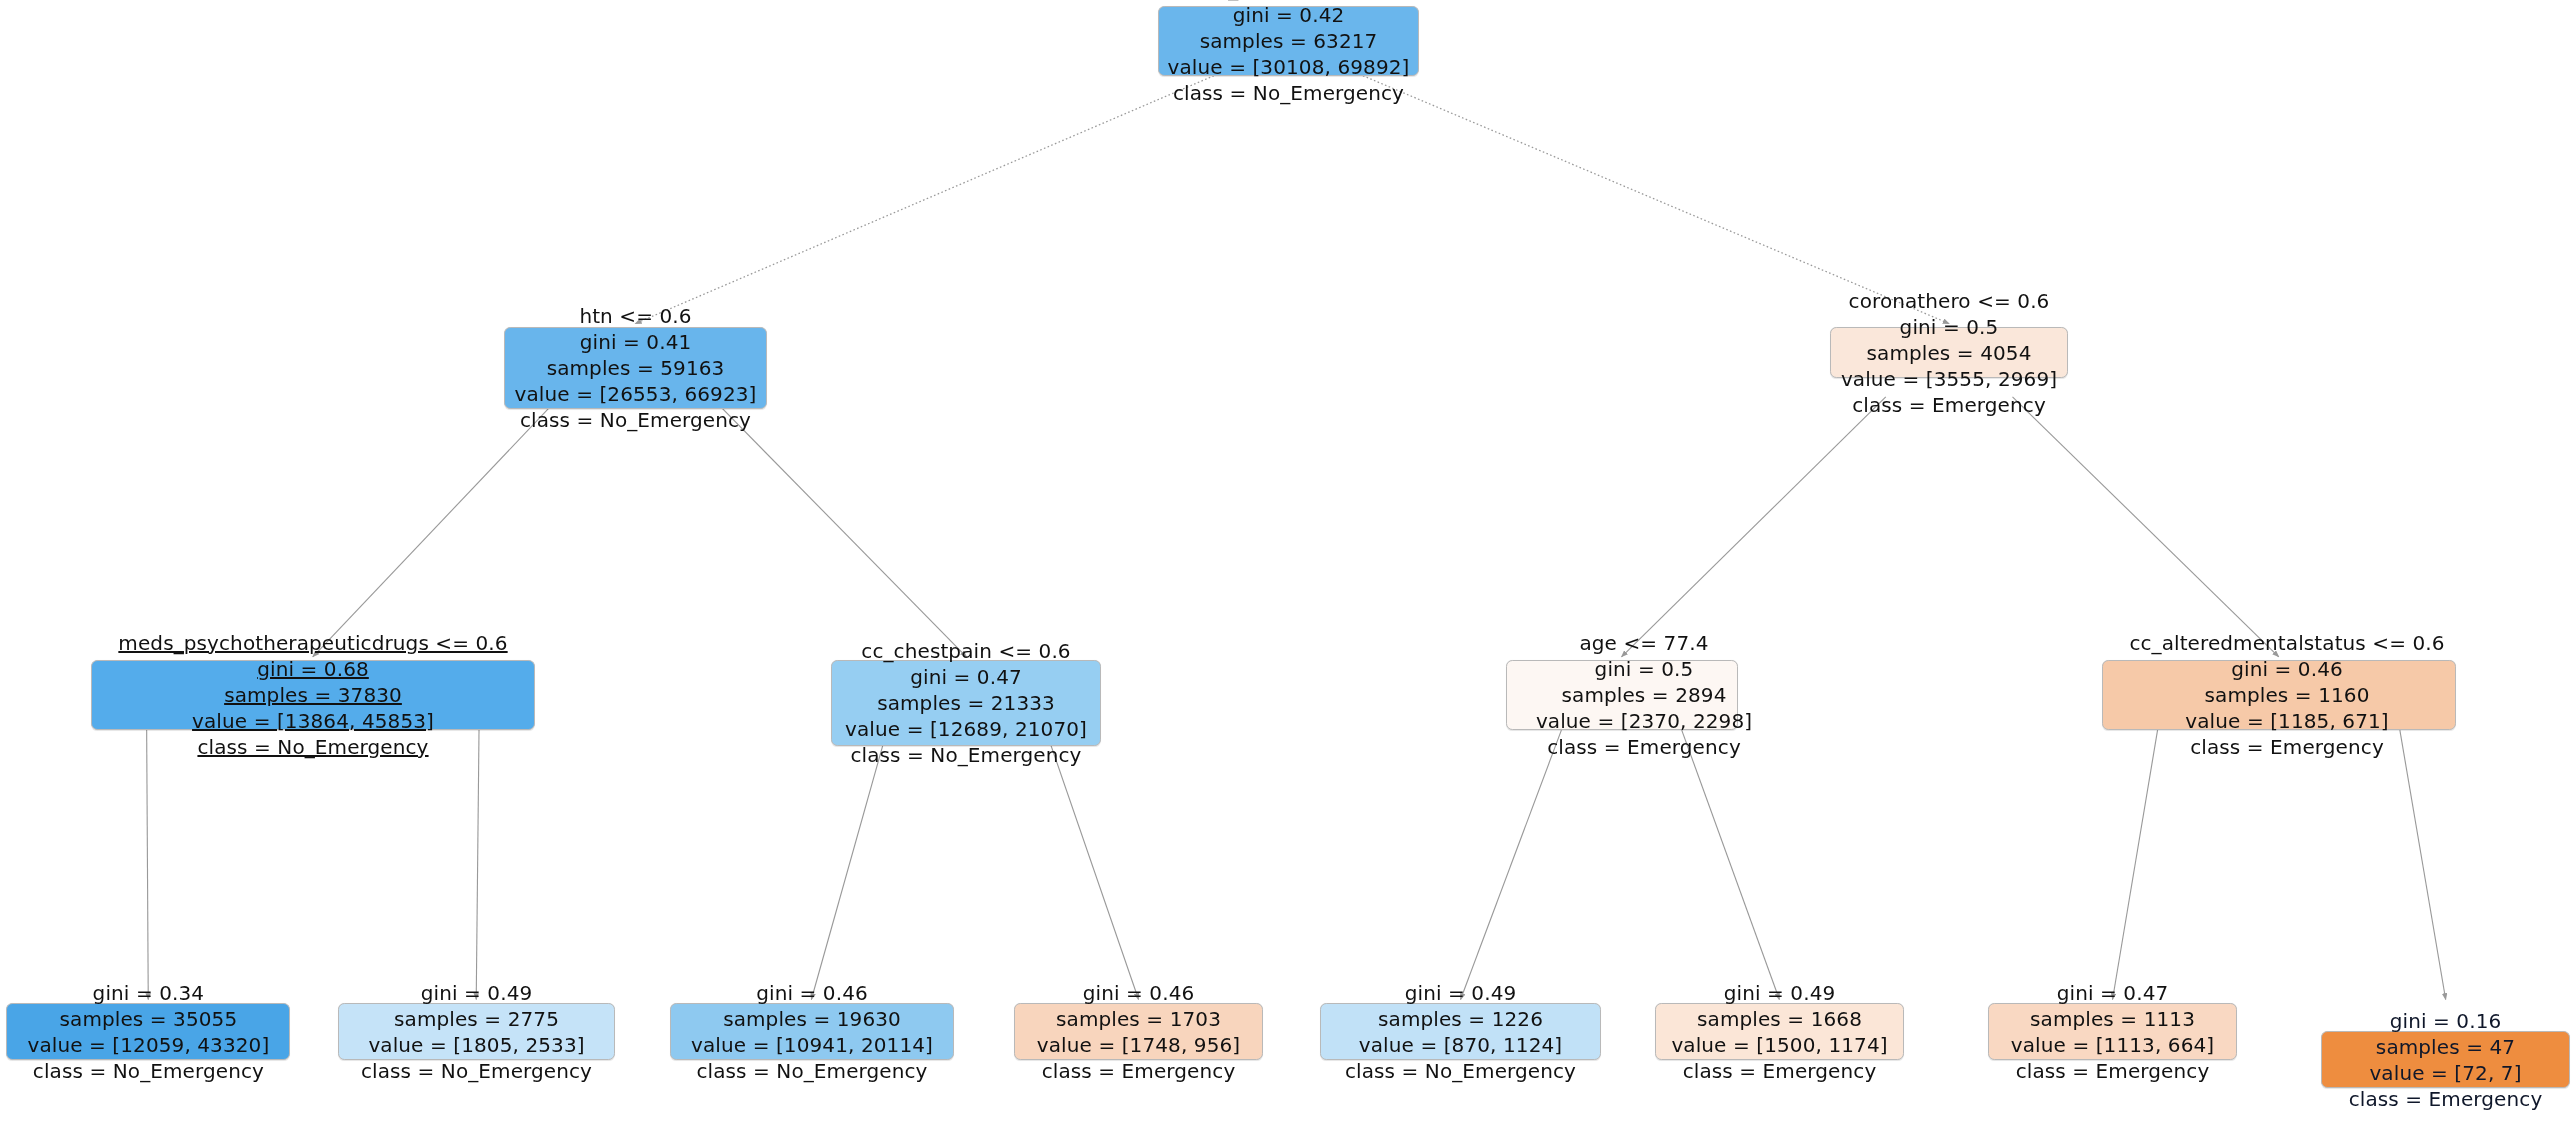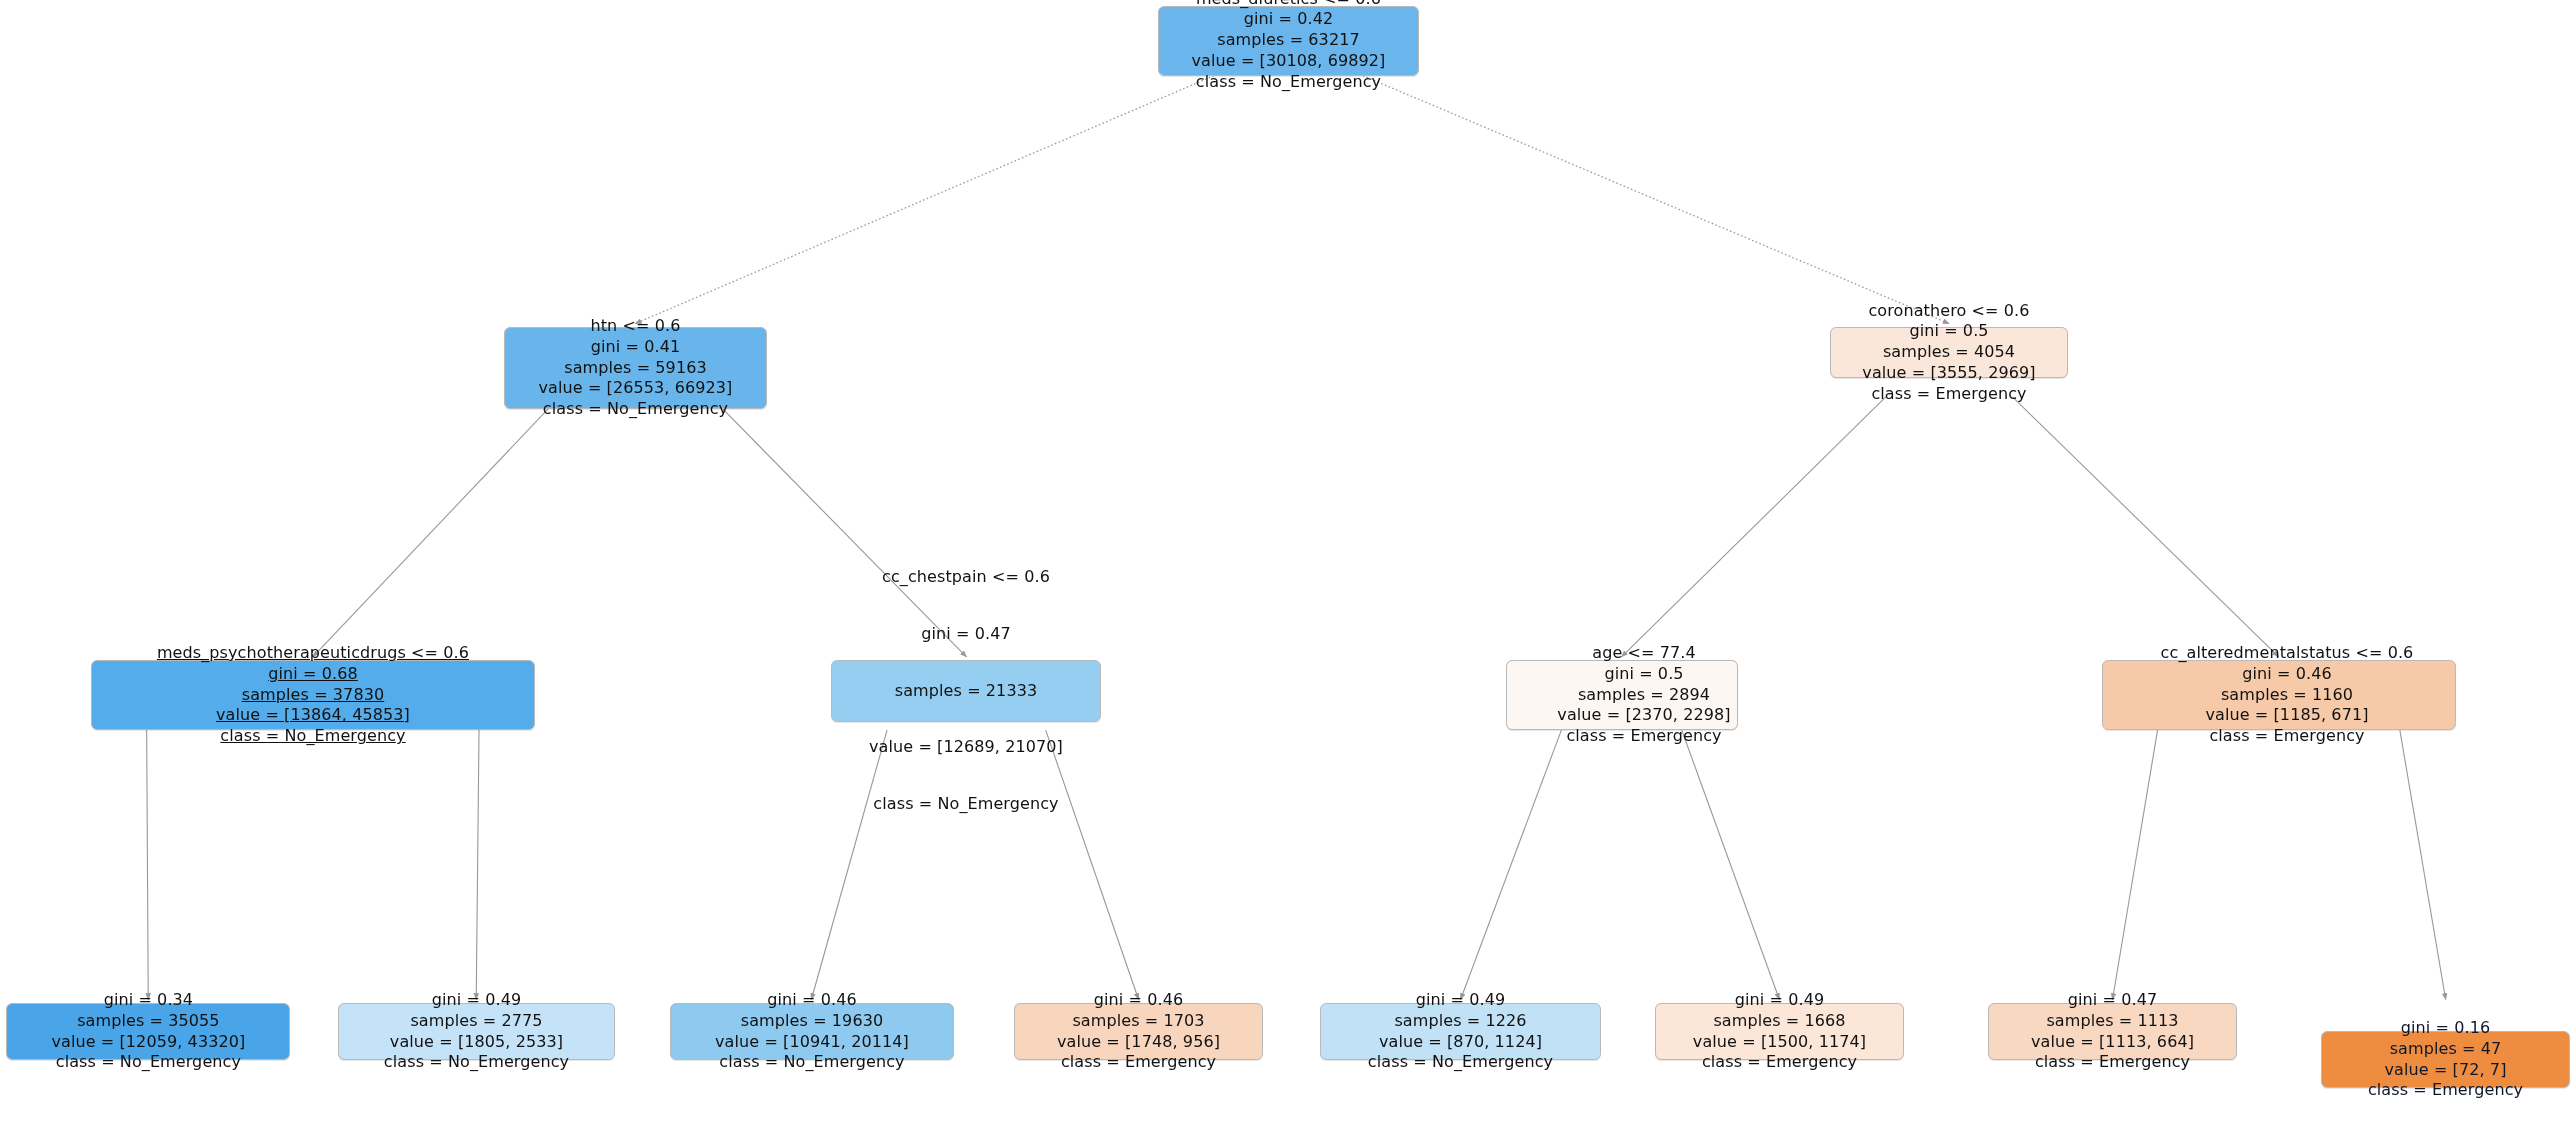--- a/index.html
+++ b/index.html
@@ -27,21 +27,21 @@
     position: absolute;
     box-sizing: border-box;
     border: 1.2px solid #b9b9b9;
     border-radius: 6.4px;
     display: flex;
     flex-direction: column;
     align-items: center;
     justify-content: center;
     text-align: center;
     color: #111111;
-    font-size: 16px;
+    font-size: 20px;
     line-height: 1.30;
     letter-spacing: 0.1px;
     white-space: nowrap;
     box-shadow: 0 0.8px 0.8px rgba(0,0,0,0.10);
   }
   .node-line {
     display: block;
   }
 </style>
 </head>
@@ -93,21 +93,21 @@
         <span class="node-line">value = [3555, 2969]</span>
         <span class="node-line">class = Emergency</span>
       </div>
       <div class="tree-node" style="left: 91px; top: 660px; width: 444px; height: 70px; background: rgb(84, 172, 235); border-color: rgb(185, 185, 185); color: rgb(17, 17, 17); text-decoration: underline;">
         <span class="node-line">meds_psychotherapeuticdrugs &lt;= 0.6</span>
         <span class="node-line">gini = 0.68</span>
         <span class="node-line">samples = 37830</span>
         <span class="node-line">value = [13864, 45853]</span>
         <span class="node-line">class = No_Emergency</span>
       </div>
-      <div class="tree-node" style="left: 831px; top: 660px; width: 270px; height: 62px; background: rgb(150, 206, 242); border-color: rgb(185, 185, 185); color: rgb(17, 17, 17); gap: 36px;">
+      <div class="tree-node" style="left: 831px; top: 660px; width: 270px; height: 86px; background: rgb(150, 206, 242); border-color: rgb(185, 185, 185); color: rgb(17, 17, 17);">
         <span class="node-line">cc_chestpain &lt;= 0.6</span>
         <span class="node-line">gini = 0.47</span>
         <span class="node-line">samples = 21333</span>
         <span class="node-line">value = [12689, 21070]</span>
         <span class="node-line">class = No_Emergency</span>
       </div>
       <div class="tree-node" style="left: 1506px; top: 660px; width: 232px; height: 70px; background: rgb(253, 247, 243); border-color: rgb(185, 185, 185); color: rgb(17, 17, 17); padding-left: 44px;">
         <span class="node-line">age &lt;= 77.4</span>
         <span class="node-line">gini = 0.5</span>
         <span class="node-line">samples = 2894</span>

